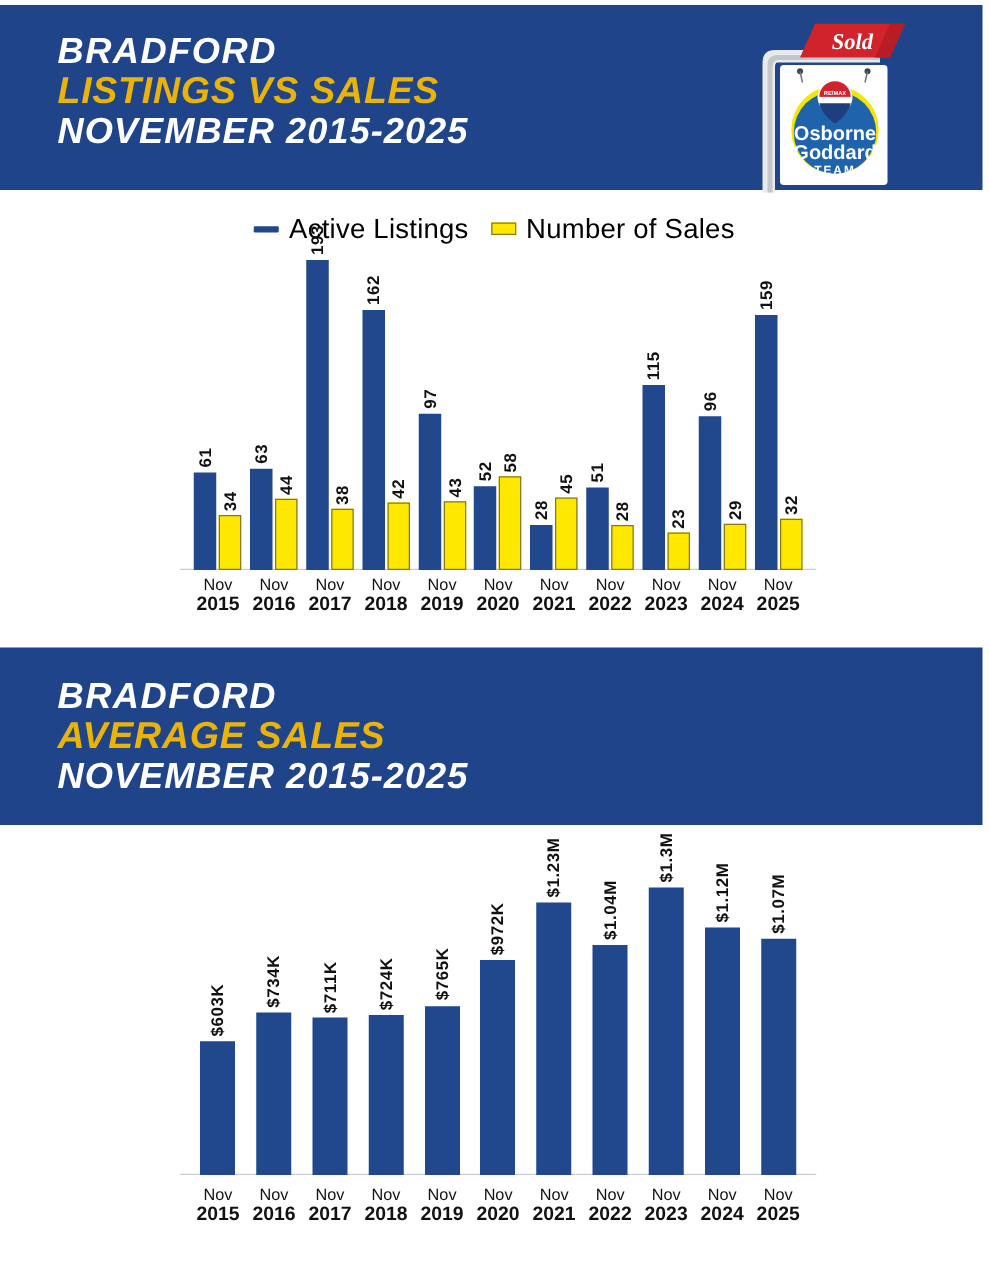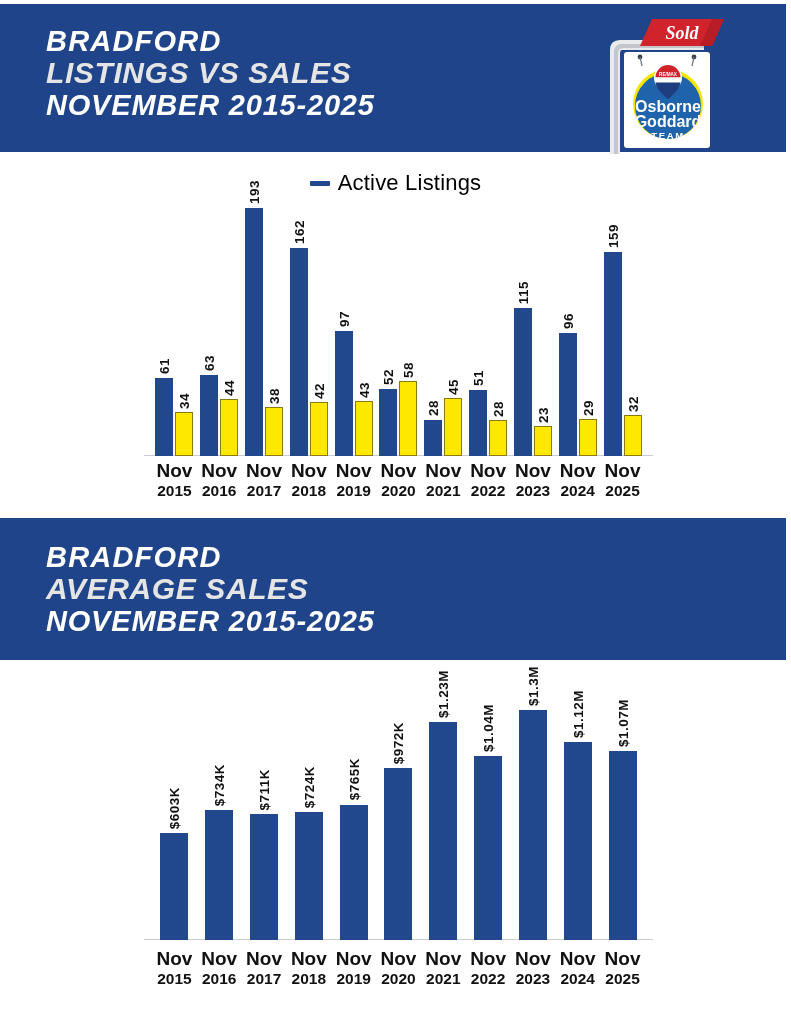--- a/index.html
+++ b/index.html
@@ -7,21 +7,21 @@
 
   
   .band{position:absolute;background:#1f4489;color:#fff;}
   .band1{left:0;top:4px;width:786px;height:148px;}
   .band2{left:0;top:518px;width:786px;height:142px;}
 
   .band-titles{position:absolute;left:46px;top:22px;}
   .band2 .band-titles{top:24px;}
   .t-line{font-weight:700;letter-spacing:0.5px;line-height:1.08;white-space:nowrap;font-style:italic;}
   .t1{font-size:29px;color:#ffffff;font-weight:700;letter-spacing:1.2px;}
-  .t2{font-size:30px;color:#e5e5e5;font-weight:800;letter-spacing:0.6px;}
+  .t2{font-size:30px;color:#eab308;font-weight:800;letter-spacing:0.6px;}
   .t3{font-size:29px;color:#ffffff;font-weight:700;letter-spacing:0.8px;}
 
   
   .logo{position:absolute;right:56px;top:12px;width:130px;height:140px;}
 
   
   .chart{position:absolute;left:0;width:791px;}
   .chart1{top:152px;height:358px;}
   .chart2{top:660px;height:364px;}
 
@@ -48,21 +48,21 @@
   
   .vl{
     position:absolute;left:50%;bottom:calc(100% + 4px);
     writing-mode:vertical-rl;transform:translateX(-50%) rotate(180deg);
     font-size:13.5px;font-weight:700;color:#111;white-space:nowrap;letter-spacing:0.5px;
     font-family:"Liberation Sans",sans-serif;
   }
 
   .xticks{position:absolute;display:flex;}
   .xtick{text-align:center;font-weight:700;color:#111;line-height:1.18;}
-  .xtick .m{font-size:19px;font-weight:700;}
+  .xtick .m{font-size:13px;font-weight:400;}
   .xtick .y{font-size:15.5px;font-weight:800;}
 </style>
 </head>
 <body>
 
 <div class="band band1">
   <div class="band-titles">
     <div class="t-line t1">BRADFORD</div>
     <div class="t-line t2">LISTINGS VS SALES</div>
     <div class="t-line t3">NOVEMBER 2015-2025</div>
@@ -102,20 +102,24 @@
     </svg>
   </div>
 </div>
 
 <div class="chart chart1">
   <div class="legend legend1">
     <div class="legend-item">
       <span class="sw-line"></span>
       <span class="legend-label">Active Listings</span>
     </div>
+    <div class="legend-item">
+      <span class="sw-box"></span>
+      <span class="legend-label">Number of Sales</span>
+    </div>
   </div>
 
   <div class="plot plot1">
     <div class="axisline" id="axis1" style="left: 144px; width: 509px; bottom: 0px;"></div>
     <div class="groups" id="groups1" style="left: 152px; width: 493px; bottom: 0px; height: 248px;">
         <div class="group" style="width: 44.8182px; height: 100%;">
           <div class="barwrap" style="width: 18px; margin-left: 0px;">
             <div class="bar blue" style="width: 100%; height: 78.3834px;">
               <span class="vl">61</span>
             </div>

